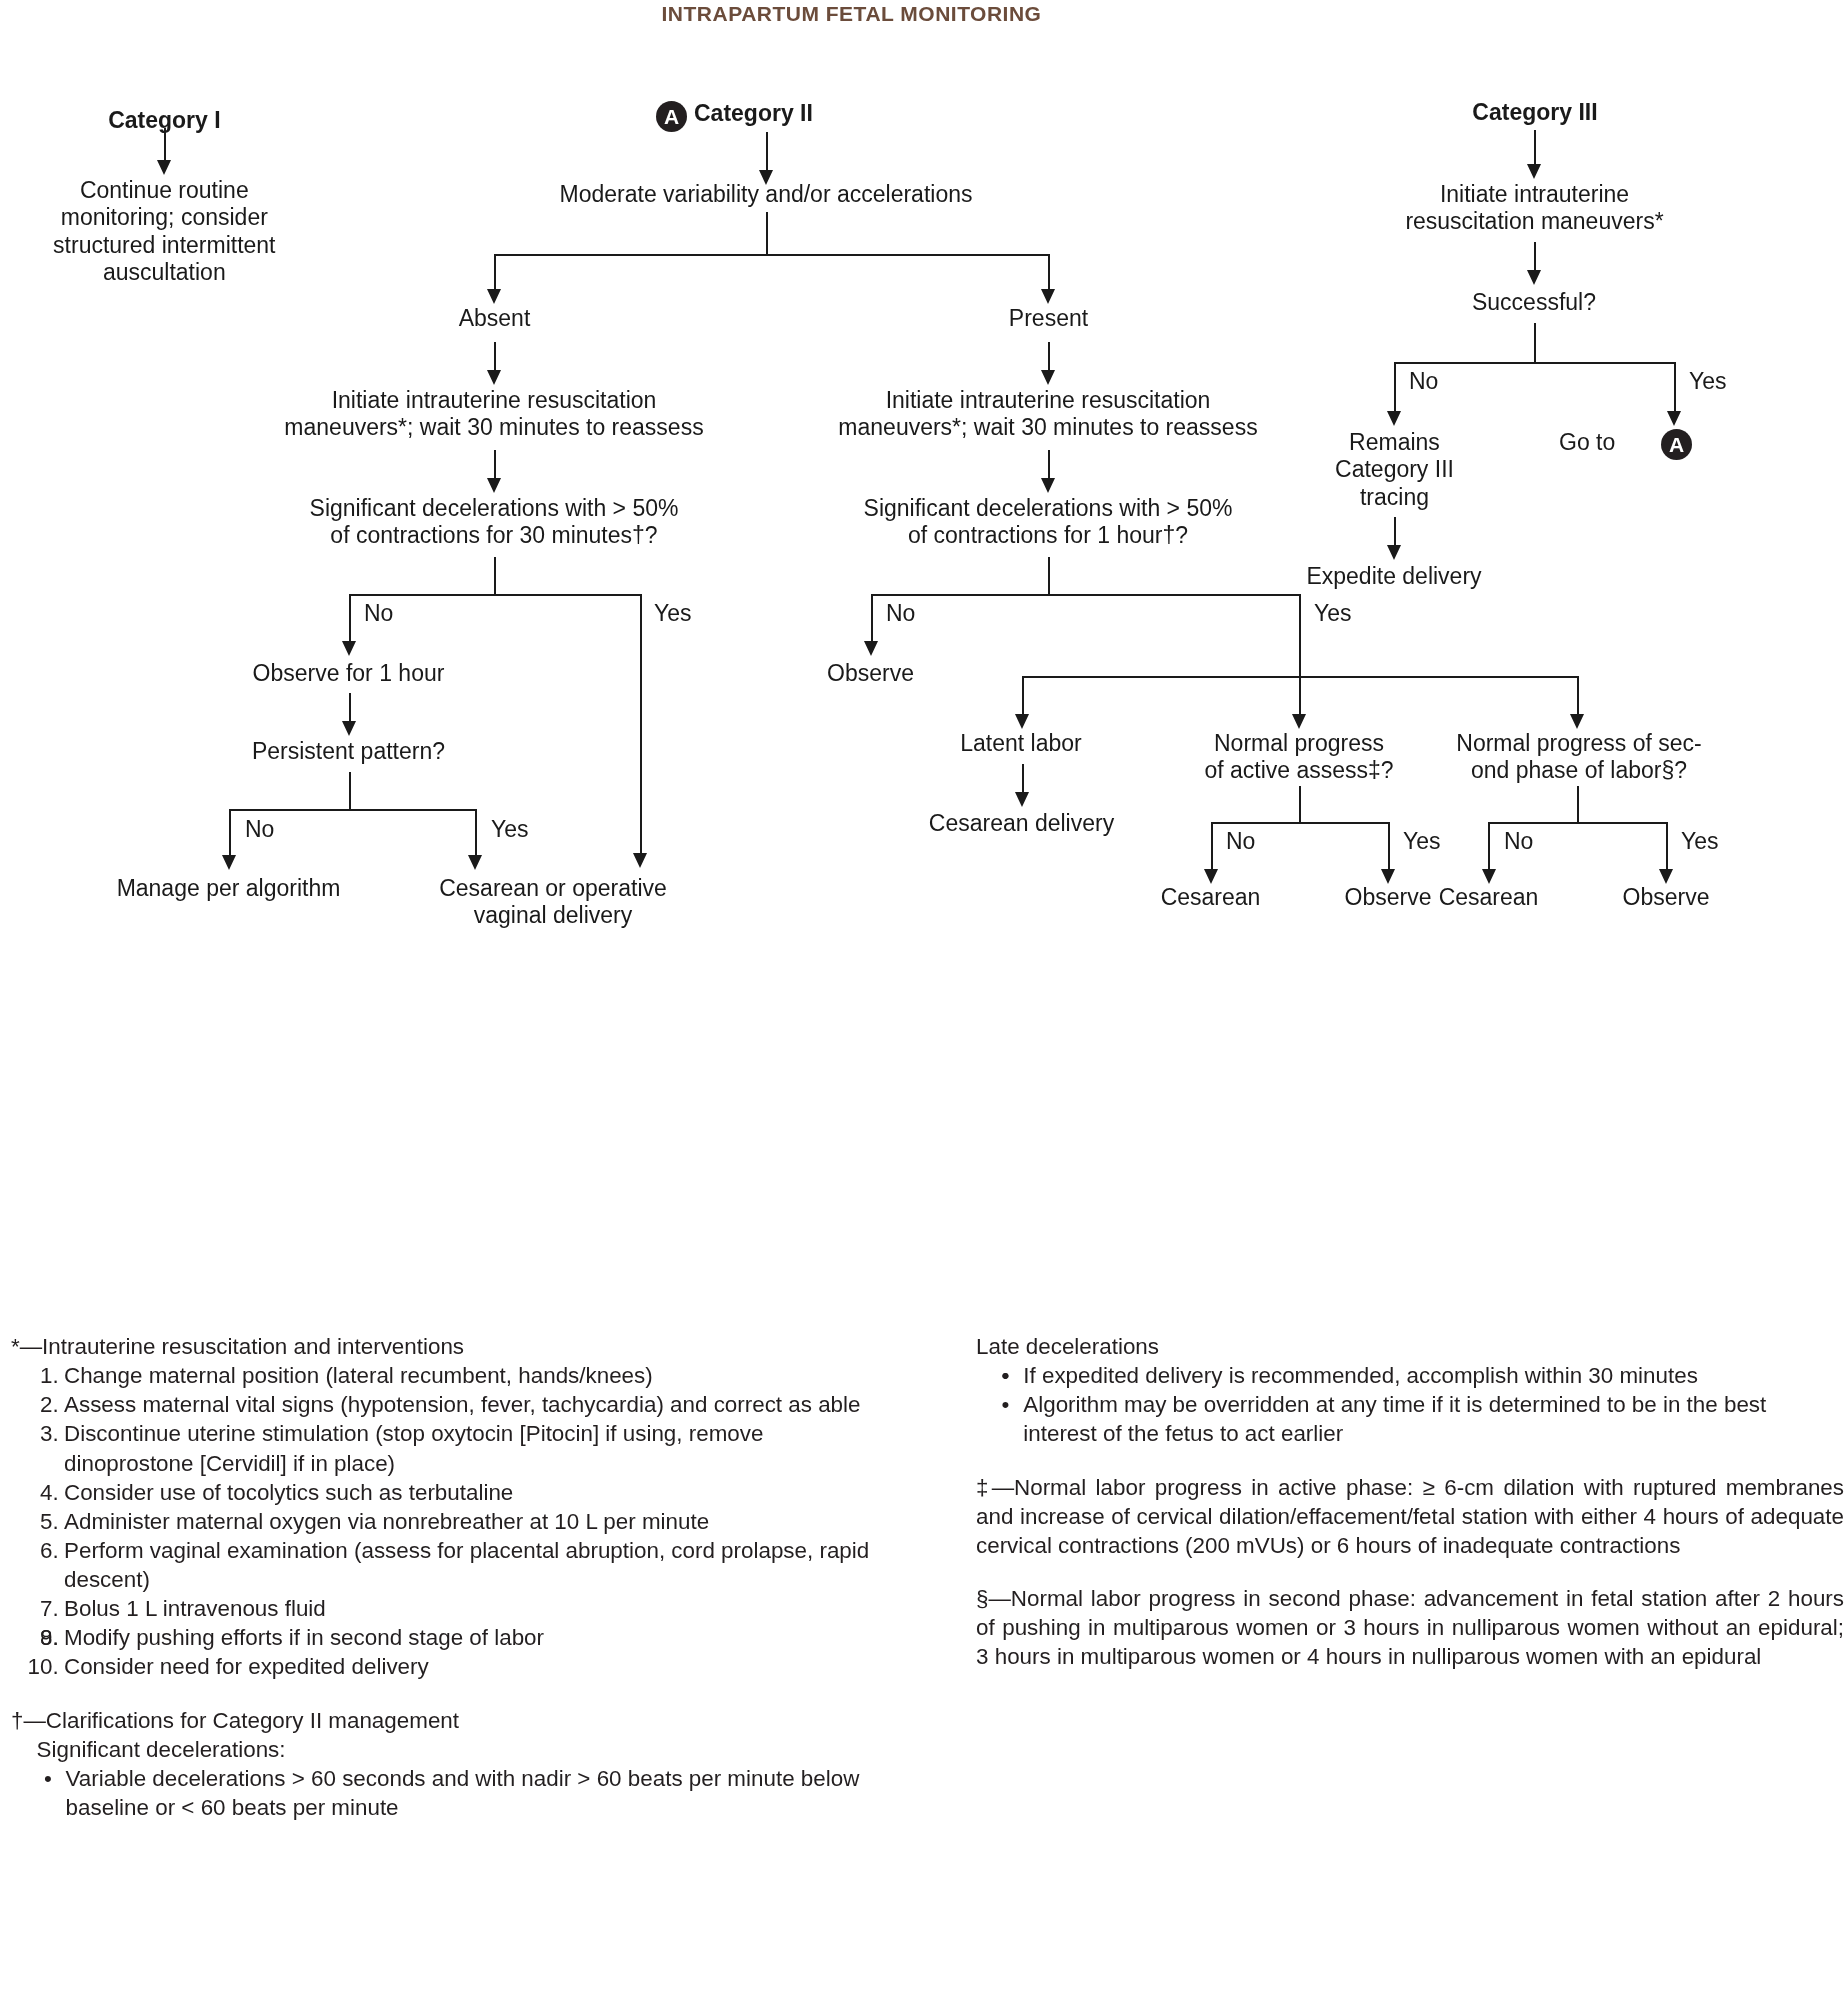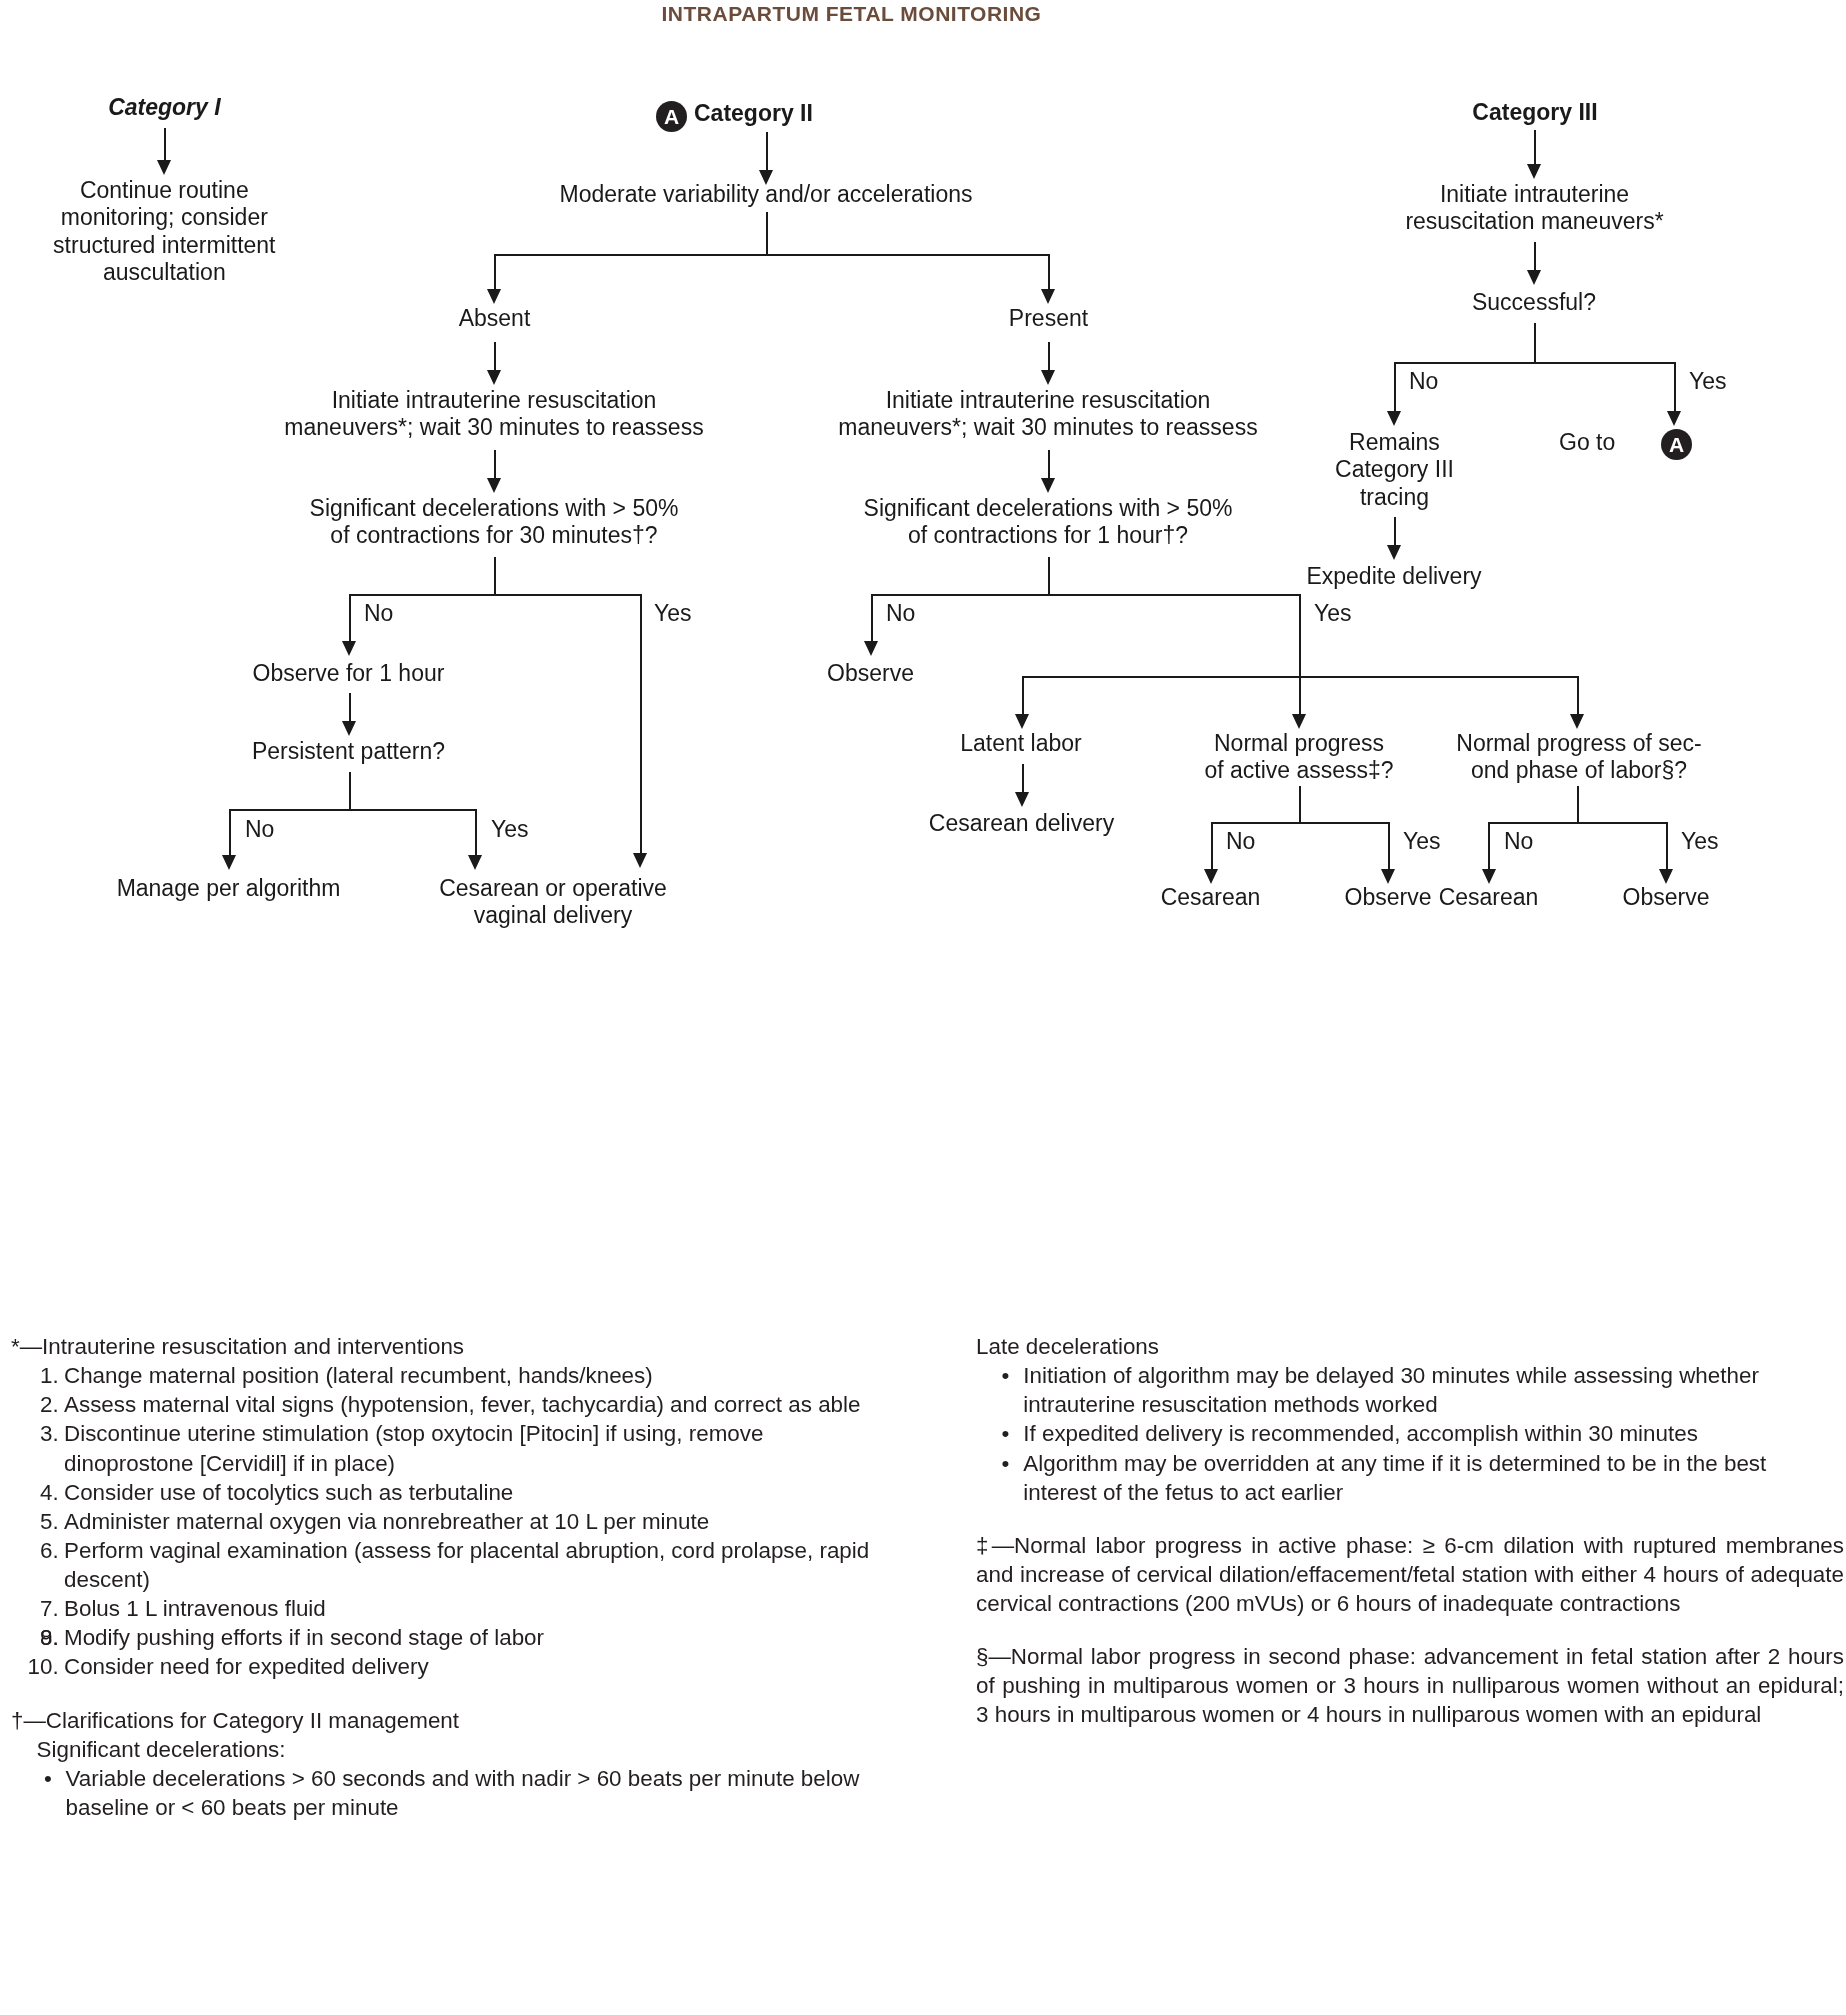--- a/index.html
+++ b/index.html
@@ -52,21 +52,21 @@
   .fn-bullets li{position:relative;padding-left:29px;margin:0;}
   .fn-bullets li .dot{position:absolute;left:7.3px;top:0;}
   .just{text-align:justify;text-justify:inter-word;}
   .gap{height:24px;}
 </style>
 </head>
 <body>
 
 <div id="chart-title" style="color: rgb(107, 76, 59);">INTRAPARTUM FETAL MONITORING</div>
 
-<div class="node hdr" style="left:27.4px;top:94px;width:274px;font-style:italic;">Category I</div>
+<div class="node hdr" style="left:27.4px;top:107px;width:274px;">Category I</div>
 <div class="vline" style="left:164px;top:128px;height:39px;"></div>
 <div class="arrow" style="left:157px;top:160px;"></div>
 <div class="node" style="left:18.3px;top:177px;width:292px;">Continue routine
 monitoring; consider
 structured intermittent
 auscultation</div>
 
 <div class="badge-a" style="left:656px;top:101px;">A</div>
 <div class="node hdr" style="left:694px;top:100px;width:201px;text-align:left;">Category II</div>
 
@@ -228,21 +228,21 @@
   <p class="fn-head">†—Clarifications for Category II management</p>
   <p style="padding-left:25.6px;">Significant decelerations:</p>
   <ul class="fn-bullets" style="padding-left:25.6px;">
     <li><span class="dot">•</span><span>Variable decelerations &gt; 60 seconds and with nadir &gt; 60 beats per minute below baseline or &lt; 60 beats per minute</span></li>
   </ul>
 </div>
 
 <div class="fn-col" id="fn-right" style="left:976px;top:1332px;width:868px;">
   <p class="fn-head">Late decelerations</p>
   <ul class="fn-bullets" style="padding-left:18.3px;">
-    <li><span class="dot">•</span><span class="just">Initiation of algorithm may be delayed 30 minutes while assessing whether intrauterine resuscitation methods worked</span></li>
+    <li><span class="dot">•</span></li>
     <li><span class="dot">•</span><span class="just">If expedited delivery is recommended, accomplish within 30 minutes</span></li>
     <li><span class="dot">•</span><span class="just">Algorithm may be overridden at any time if it is determined to be in the best interest of the fetus to act earlier</span></li>
   </ul>
   <div class="gap"></div>
   <p class="just">‡—Normal labor progress in active phase: ≥ 6-cm dilation with ruptured membranes and increase of cervical dilation/effacement/fetal station with either 4 hours of adequate cervical contractions (200 mVUs) or 6 hours of inadequate contractions</p>
   <div class="gap"></div>
   <p class="just">§—Normal labor progress in second phase: advancement in fetal station after 2 hours of pushing in multiparous women or 3 hours in nulliparous women without an epidural; 3 hours in multiparous women or 4 hours in nulliparous women with an epidural</p>
 </div>
 
 

